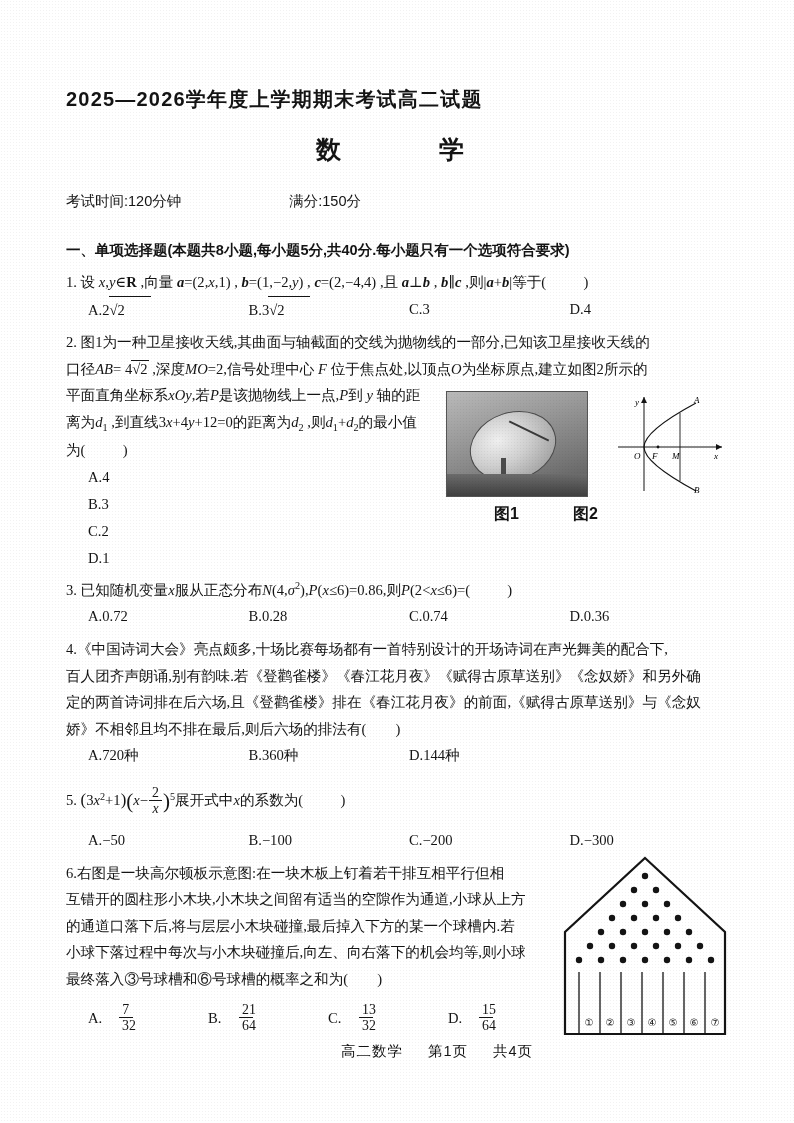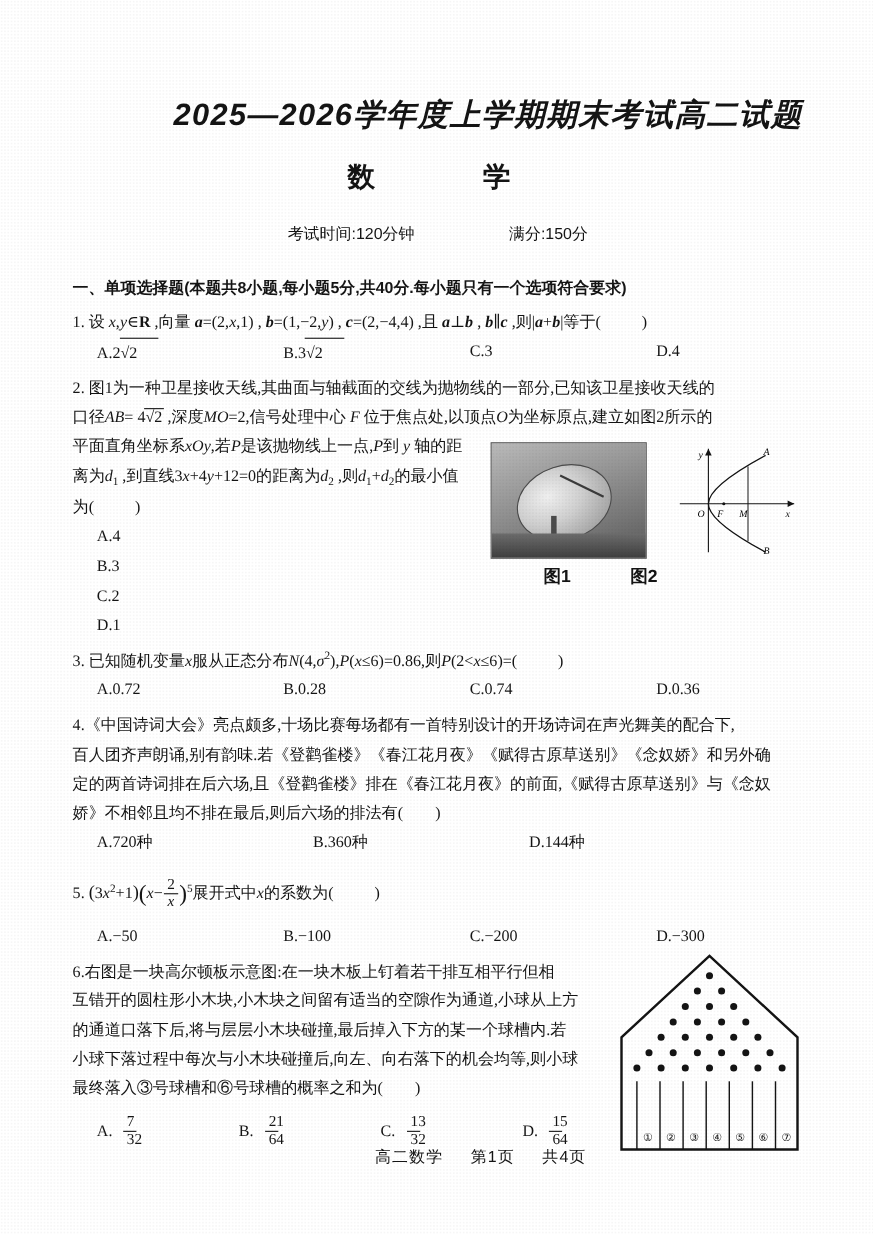--- a/index.html
+++ b/index.html
@@ -22,40 +22,39 @@
     height: 1123px;
     padding: 0;
   }
   .inner {
     position: absolute;
     left: 66px;
     top: 86px;
     width: 664px;
   }
   .doc-title {
-    text-align: right;
-    font-size: 28px;
+    text-align: left;
+    font-size: 20px;
     font-weight: bold;
     letter-spacing: 1.2px;
     margin: 0 0 20px 0;
     font-family: "Liberation Sans", sans-serif;
-    font-style: italic;
   }
   .subject {
     text-align: center;
     font-size: 25px;
     font-weight: bold;
     letter-spacing: 16px;
     margin: 0 0 26px 0;
     font-family: "Liberation Sans", sans-serif;
   }
   .exam-meta {
     display: flex;
-    justify-content: center;
-    gap: 86px;
+    justify-content: flex-start;
+    gap: 108px;
     font-size: 14.5px;
     margin-bottom: 30px;
     font-family: "Liberation Sans", sans-serif;
   }
   .section-head {
     font-size: 14.5px;
     font-weight: bold;
     margin: 0 0 9px 0;
     font-family: "Liberation Sans", sans-serif;
   }
@@ -63,21 +62,20 @@
     font-size: 14.6px;
     line-height: 1.82;
     margin-bottom: 5px;
     position: relative;
   }
   .q p { margin: 0; }
   .opts {
     display: flex;
     font-size: 14.6px;
     line-height: 1.9;
-    gap: 36px;
   }
   .opts span { display: inline-block; }
   .opts.w4 span { width: 25%; }
   .opts.indent { padding-left: 22px; }
   .opts-col span { display: block; padding-left: 22px; line-height: 1.85; font-size: 14.6px;}
   .it { font-style: italic; font-family: "Liberation Serif", serif; }
   .bold-it { font-style: italic; font-weight: bold; }
   .paren { letter-spacing: 4px; }
   sub { font-size: 0.7em; }
   sup { font-size: 0.7em; }

